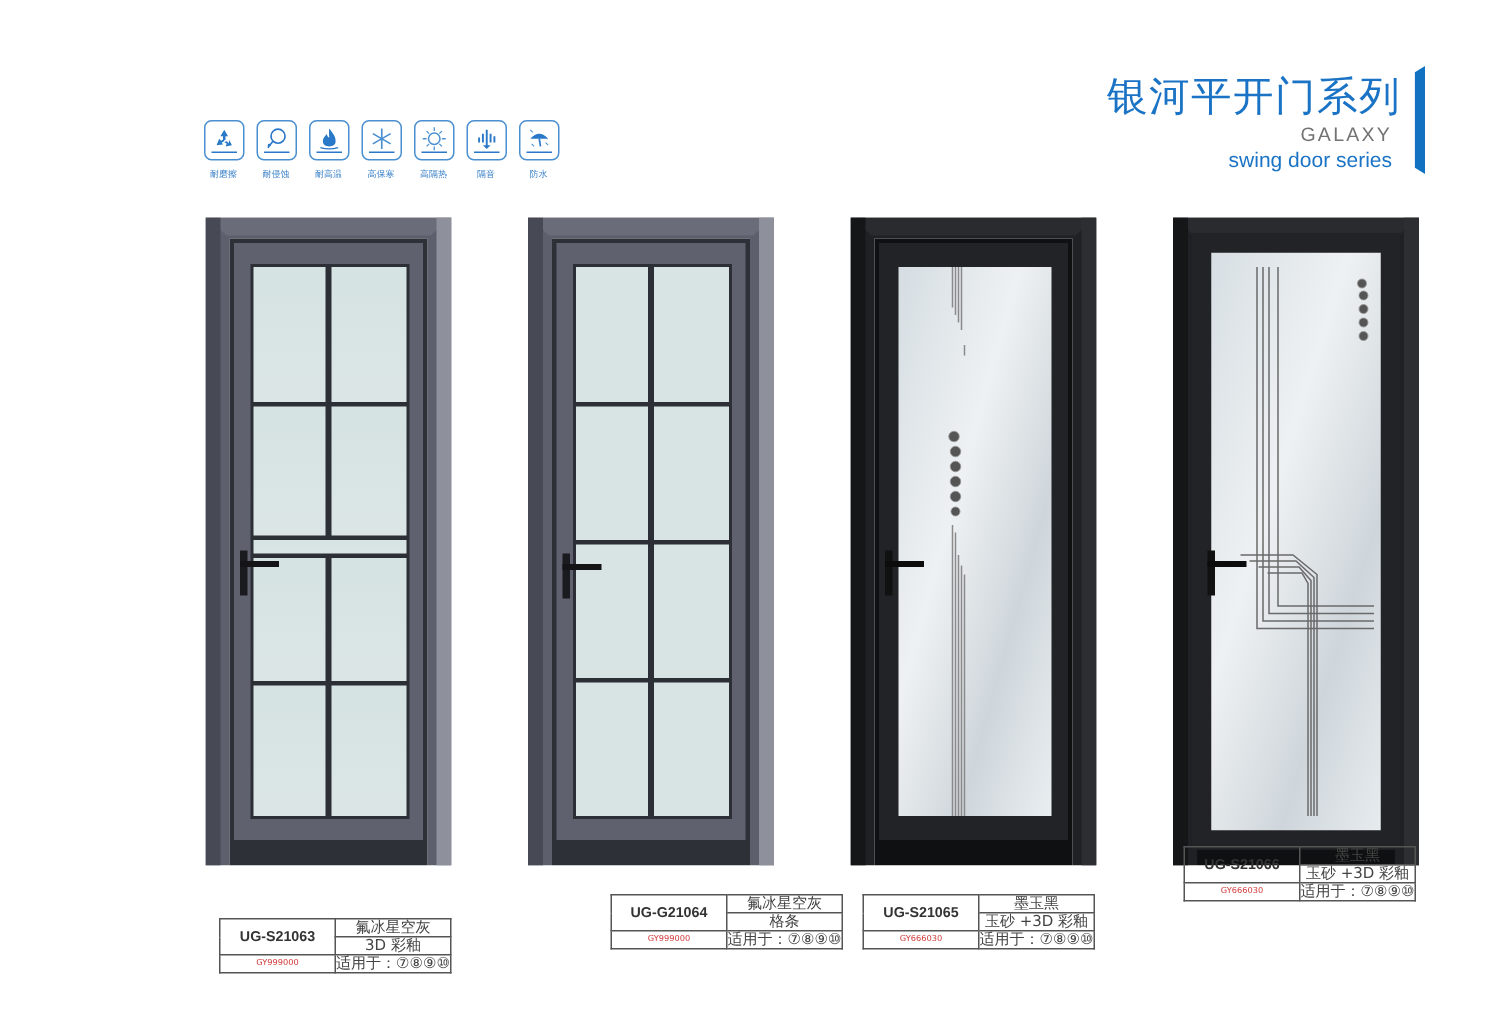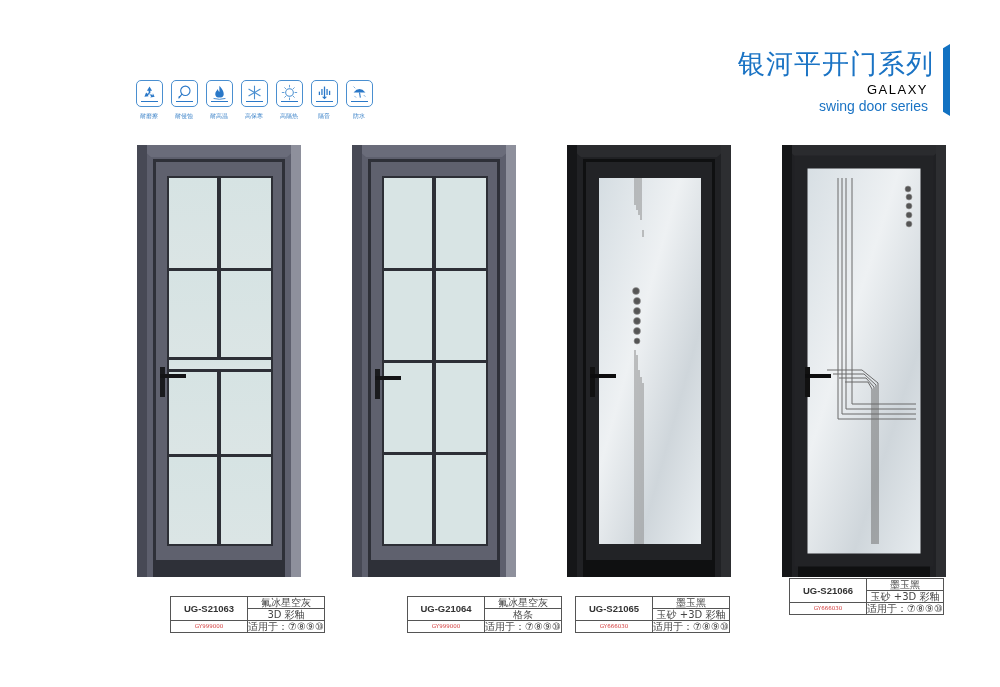--- a/index.html
+++ b/index.html
@@ -1,20 +1,20 @@
 <!DOCTYPE html>
 <html><head>
 <meta charset="utf-8">
 <style>
   html, body { margin:0; padding:0; }
   body { width:1000px; height:687px; background:#ffffff; position:relative; overflow:hidden; font-family:"DejaVu Sans", sans-serif; }
 
   
   .title-cn { position:absolute; left:738px; top:48px; font-size:27px; color:#1a73c4; letter-spacing:1px; line-height:32px; white-space:nowrap; font-family:Liberation Sans, sans-serif; }
-  .title-en { position:absolute; right:72px; top:82px; font-size:13px; color:#000000; letter-spacing:1.5px; font-family:"Liberation Sans", sans-serif; }
+  .title-en { position:absolute; right:72px; top:82px; font-size:13px; color:#737373; letter-spacing:1.5px; font-family:"Liberation Sans", sans-serif; }
   .title-sub { position:absolute; right:72px; top:98px; font-size:14px; color:#1a73c4; font-family:"Liberation Sans", sans-serif; }
   .title-bar { position:absolute; left:943px; top:44px; width:7px; height:72px; background:#1272c2; clip-path:polygon(0 6%, 100% 0, 100% 100%, 0 94%); }
 
   
   .icons { position:absolute; left:135px; top:80px; display:flex; gap:7px; }
   .feat { width:28px; display:flex; flex-direction:column; align-items:center; }
   .feat-box { width:27px; height:27px; border:1.5px solid #4a8fd0; border-radius:5px; box-sizing:border-box; position:relative; display:flex; align-items:center; justify-content:center; background:#fff; }
   .feat-box::after { content:""; position:absolute; left:4px; right:4px; bottom:4px; height:1.5px; background:#2a78c8; }
   .feat-box svg { width:17px; height:17px; margin-top:-3px; }
   .feat-label { margin-top:5px; font-size:6px; color:#3b82c8; white-space:nowrap; }
@@ -255,21 +255,21 @@
         <circle cx="127" cy="52" r="3"></circle>
         <circle cx="127" cy="61" r="3"></circle>
         <circle cx="127" cy="70" r="3"></circle>
         <circle cx="127" cy="79" r="3"></circle>
     </g>
     <rect x="23" y="222" width="5" height="30" fill="#111"></rect>
     <rect x="23" y="229" width="26" height="4" fill="#0c0c0d"></rect>
   </svg>
 </div>
 
-<table class="spec" style="left:146px; top:596px;margin-left:24px;">
+<table class="spec" style="left:146px; top:612px;">
   <tbody>
       <tr>
     <td class="model" rowspan="2">UG-S21063</td>
     <td class="desc">氟冰星空灰</td>
   </tr>
   <tr>
         <td class="desc">3D 彩釉</td>
       </tr>
   <tr>
     <td class="color-code">GY999000</td>
@@ -303,21 +303,21 @@
   <tr>
         <td class="desc">玉砂 +3D 彩釉</td>
       </tr>
   <tr>
     <td class="color-code">GY666030</td>
     <td class="desc">适用于：⑦⑧⑨⑩</td>
   </tr>
 </tbody>
   </table>
 
-<table class="spec" style="left:789px; top:578px;">
+<table class="spec" style="left:789px; top:564px;">
   <tbody>
       <tr>
     <td class="model" rowspan="2">UG-S21066</td>
     <td class="desc">墨玉黑</td>
   </tr>
   <tr>
         <td class="desc">玉砂 +3D 彩釉</td>
       </tr>
   <tr>
     <td class="color-code">GY666030</td>

